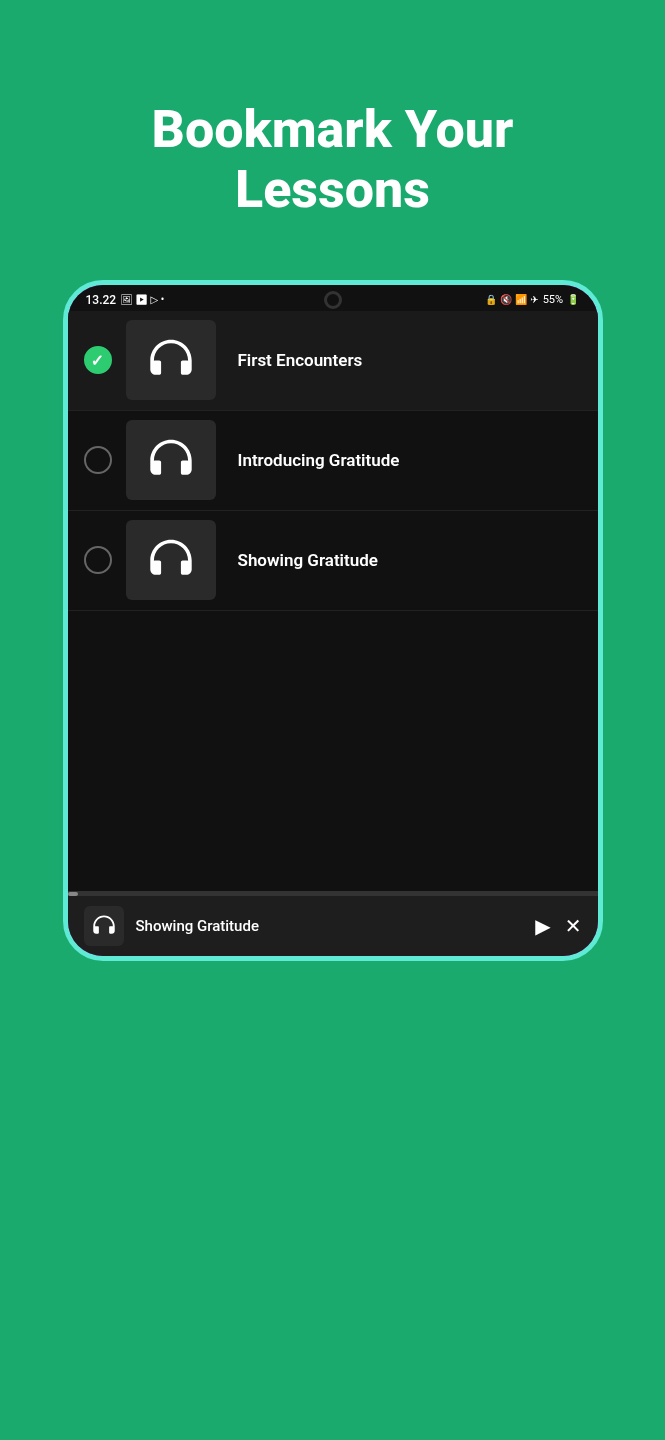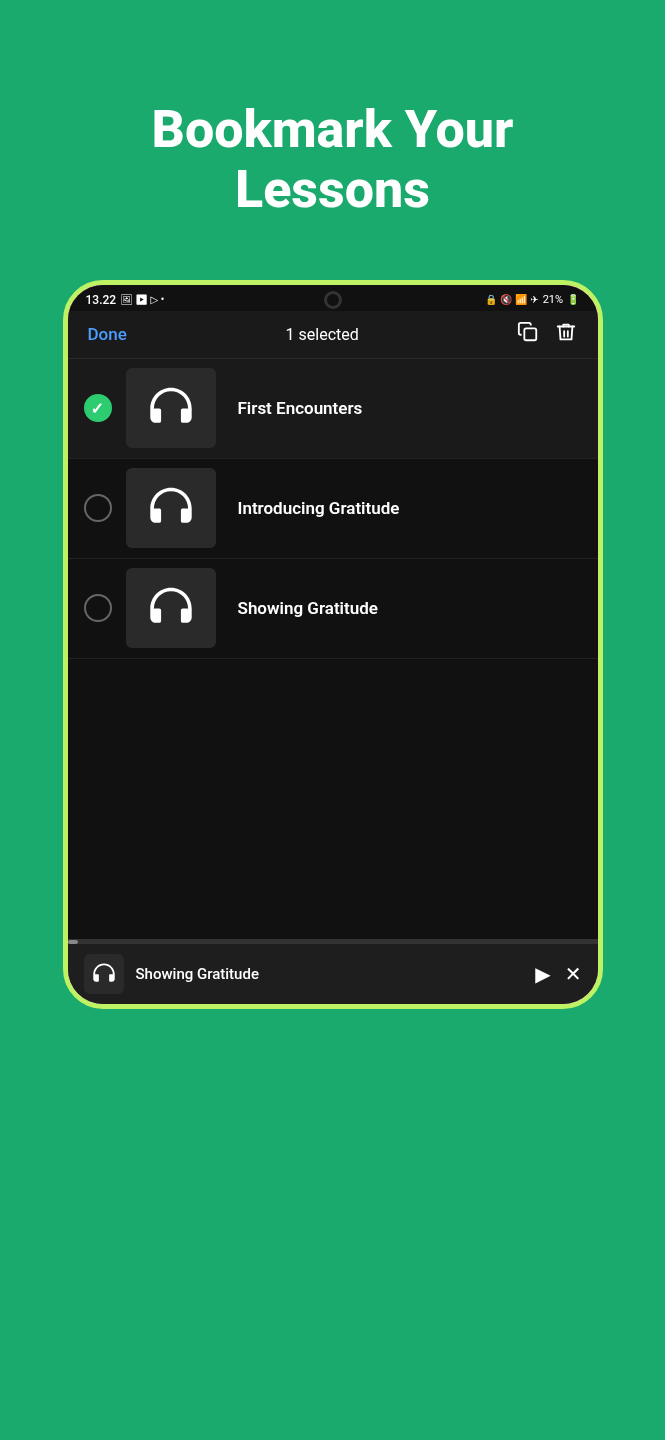--- a/index.html
+++ b/index.html
@@ -30,21 +30,21 @@
       margin-top: 100px;
       margin-bottom: 60px;
       padding: 0 60px;
     }
 
     
     .phone-frame {
       width: 540px;
       background: #a21caf;
       border-radius: 40px;
-      border: 5px solid #bef264;
+      border: 5px solid #5eead4;
       overflow: hidden;
       position: relative;
       flex-shrink: 0;
     }
 
     
     .status-bar {
       background: #111;
       display: flex;
       justify-content: space-between;
@@ -255,45 +255,25 @@
   <div class="phone-frame">
 
     <div class="status-bar">
       <div class="status-left">
         <span>13.22</span>
         <span style="font-size:10px;">🖼 ▶ ▷ •</span>
       </div>
       <div class="camera-notch"></div>
       <div class="status-right">
         <span style="font-size:10px;">🔒 🔇 📶 ✈</span>
-        <span>21%</span>
+        <span>55%</span>
         <span style="font-size:10px;">🔋</span>
       </div>
     </div>
 
-    <div class="toolbar">
-      <span class="done-btn">Done</span>
-      <span class="toolbar-center">1 selected</span>
-      <div class="toolbar-icons">
-        <span class="toolbar-icon">
-          <svg width="22" height="22" viewBox="0 0 24 24" fill="white" xmlns="http://www.w3.org/2000/svg">
-            <rect x="8" y="8" width="13" height="13" rx="2" ry="2" fill="none" stroke="white" stroke-width="2"></rect>
-            <path d="M5 15H4a2 2 0 0 1-2-2V4a2 2 0 0 1 2-2h9a2 2 0 0 1 2 2v1" fill="none" stroke="white" stroke-width="2"></path>
-          </svg>
-        </span>
-        <span class="toolbar-icon">
-          <svg width="22" height="22" viewBox="0 0 24 24" fill="none" xmlns="http://www.w3.org/2000/svg">
-            <polyline points="3 6 5 6 21 6" stroke="white" stroke-width="2" stroke-linecap="round"></polyline>
-            <path d="M19 6l-1 14H6L5 6" stroke="white" stroke-width="2" stroke-linecap="round" stroke-linejoin="round"></path>
-            <path d="M10 11v6M14 11v6" stroke="white" stroke-width="2" stroke-linecap="round"></path>
-            <path d="M9 6V4h6v2" stroke="white" stroke-width="2" stroke-linecap="round" stroke-linejoin="round"></path>
-          </svg>
-        </span>
-      </div>
-    </div>
 
     <div class="lesson-list">
 
       <div class="lesson-item selected-item">
         <div class="checkbox checked">
           <span class="checkmark">✓</span>
         </div>
         <div class="lesson-thumb">
           <svg class="headphones-icon" viewBox="0 0 60 55" xmlns="http://www.w3.org/2000/svg">
             <path d="M30 5C17.3 5 7 15.3 7 28v10c0 3.3 2.7 6 6 6h4c1.1 0 2-.9 2-2V30c0-1.1-.9-2-2-2h-4c-.7 0-1.4.1-2 .3V28C11 17.5 19.5 9 30 9s19 8.5 19 19v.3c-.6-.2-1.3-.3-2-.3h-4c-1.1 0-2 .9-2 2v12c0 1.1.9 2 2 2h4c3.3 0 6-2.7 6-6V28C53 15.3 42.7 5 30 5z" fill="white"></path>

